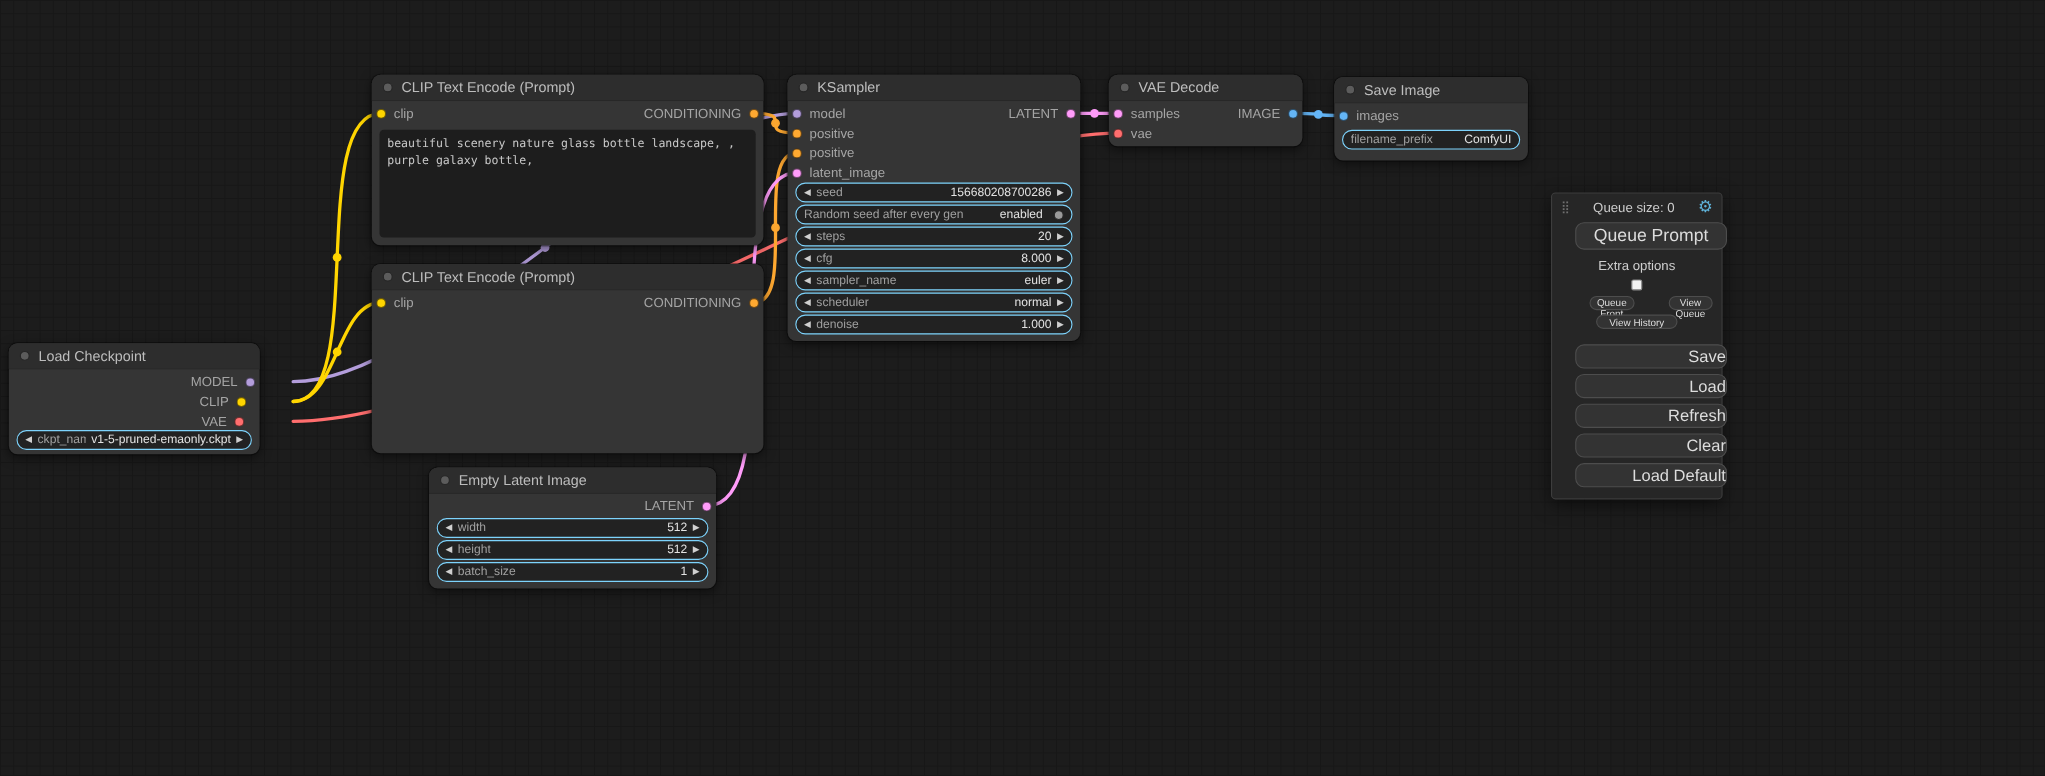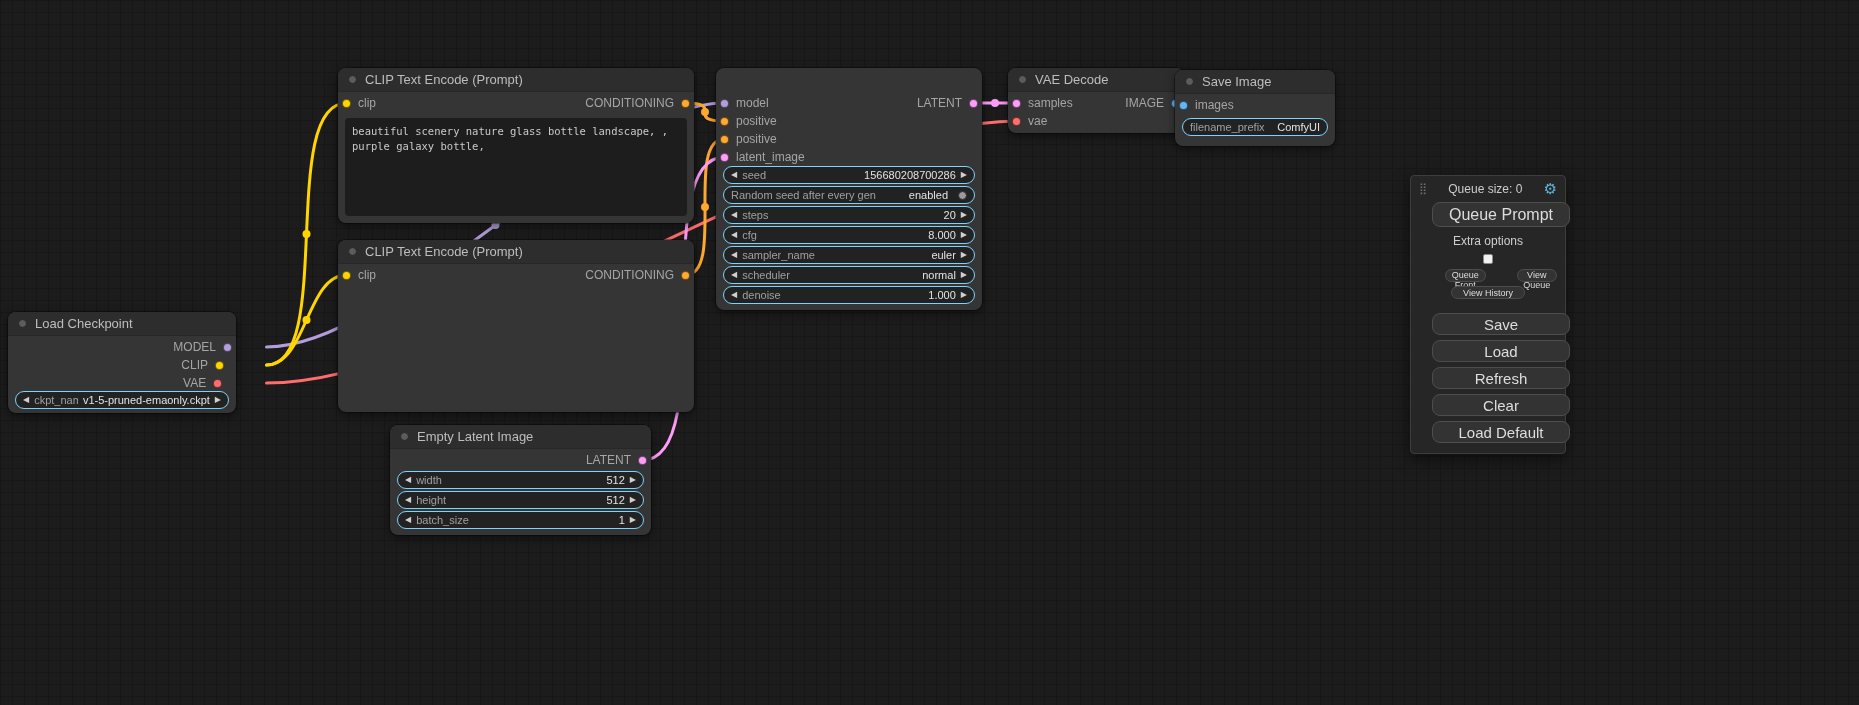--- a/index.html
+++ b/index.html
@@ -68,21 +68,21 @@
   .btn {
     background: #333333; border: 1px solid #4d4d4d; border-radius: 8px;
     color: #dddddd; font-family: "Liberation Sans", sans-serif; cursor: pointer; margin-left: 26px;
   }
   .queue-prompt { width: 100%; height: 25px; font-size: 16px; }
   .extra-row { display: flex; align-items: center; gap: 6px; color: #cfcfcf; font-size: 12px; margin: 7px 0 5px; flex-direction: column; }
   .cb { appearance: none; width: 10px; height: 10px; background: #f2f2f2; border: 1px solid #8a8a8a; border-radius: 2px; cursor: pointer; }
   .small-row { display: flex; gap: 5px; width: 100%; }
   .btn-small { flex: 1; font-size: 9px; height: 13px; border-radius: 8px; padding: 0; }
   .view-history { width: 74px; flex: none; margin: 4px auto 9px; }
-  .btn-big { width: 100%; height: 22px; font-size: 15px; margin-top: 5px; border-radius: 8px; }
+  .btn-big { width: 100%; height: 22px; font-size: 15px; margin-top: 5px; border-radius: 8px; text-align: right; }
 </style>
 </head>
 <body>
 
 <div class="canvas" id="canvas">
 
   <svg id="links-svg" width="1859" height="705">
       <path d="M 266.5 347 C 396.2353074532912 347, 594.7646925467088 103, 724.5 103" stroke="#B39DDB" stroke-width="3" fill="none" stroke-linecap="round"></path>
       <circle cx="495.5" cy="225" r="4" fill="#B39DDB"></circle>
       <path d="M 266.5 365 C 334.9853999039211 365, 278.0146000960789 103, 346.5 103" stroke="#FFD500" stroke-width="3" fill="none" stroke-linecap="round"></path>
@@ -198,20 +198,24 @@
       <div class="widget">
         <span class="w-arrow">◀</span>
         <span class="w-name">batch_size</span>
         <span class="w-value">1</span>
         <span class="w-arrow">▶</span>
       </div>
     </div>
   </div>
 
   <div class="node" style="left:716px;top:68px;width:266px;height:242px">
+    <div class="node-title">
+      <span class="title-dot"></span>
+      <span>KSampler</span>
+    </div>
     <div class="in-col">
       <div class="slot">
         <span class="dot" id="ks-model-in" style="background: rgb(179, 157, 219);"></span>
         <span>model</span>
       </div>
       <div class="slot">
         <span class="dot" id="ks-positive-in" style="background: rgb(255, 169, 49);"></span>
         <span>positive</span>
       </div>
       <div class="slot">
@@ -290,21 +294,21 @@
       </div>
     </div>
     <div class="out-col">
       <div class="slot out">
         <span>IMAGE</span>
         <span class="dot" id="vd-image-out" style="background: rgb(100, 181, 246);"></span>
       </div>
     </div>
   </div>
 
-  <div class="node" style="left:1175px;top:70px;width:160px;height:76px">
+  <div class="node" style="left:1213px;top:70px;width:176px;height:76px">
     <div class="node-title">
       <span class="title-dot"></span>
       <span>Save Image</span>
     </div>
     <div class="in-col">
       <div class="slot">
         <span class="dot" id="si-images-in" style="background: rgb(100, 181, 246);"></span>
         <span>images</span>
       </div>
     </div>

